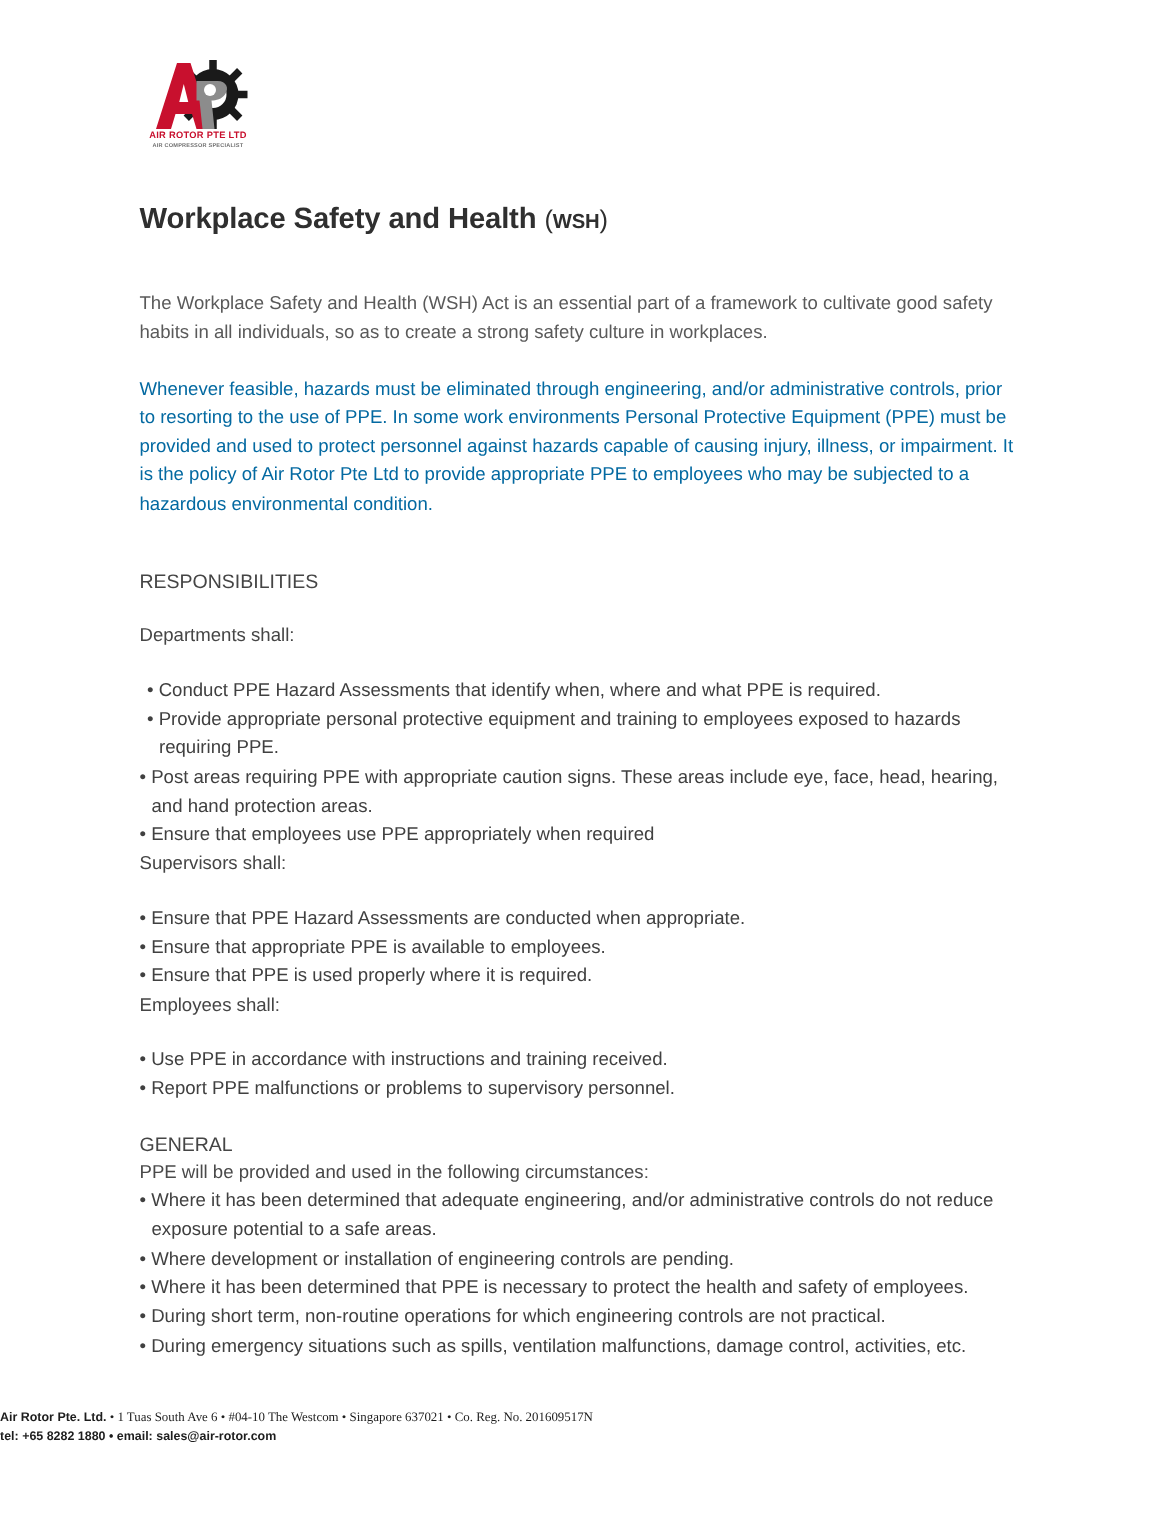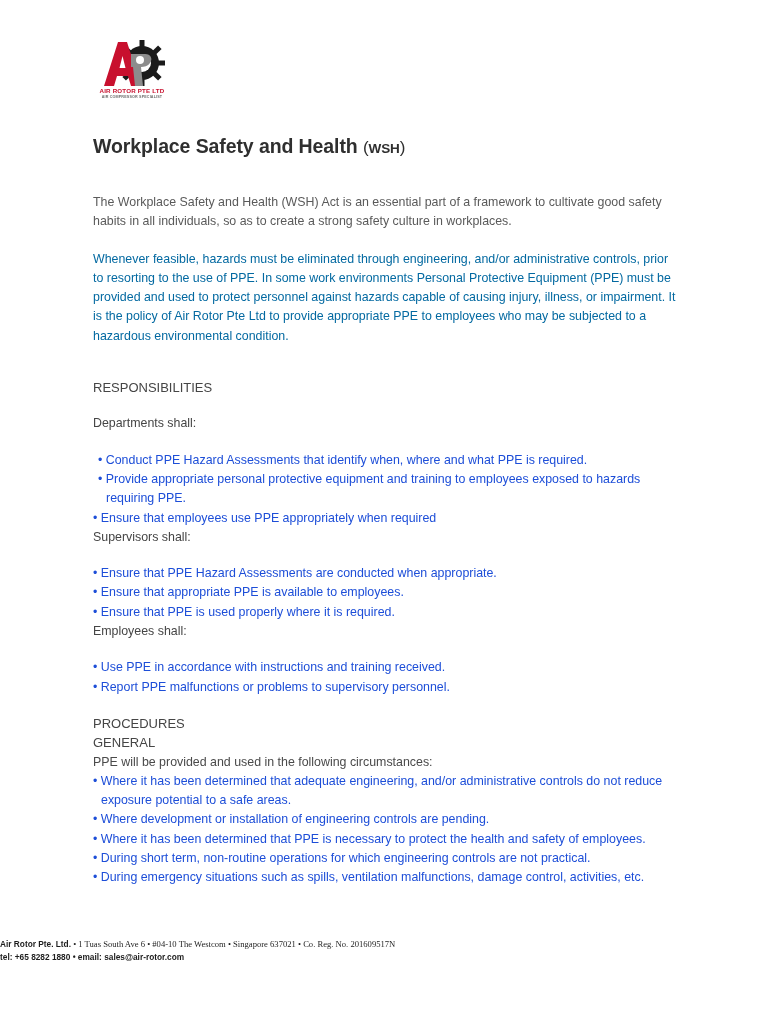--- a/index.html
+++ b/index.html
@@ -119,21 +119,21 @@
     color: #454545;
   }
   ul.bullets {
     list-style: none;
     margin: 0;
     padding: 0;
   }
   ul.bullets li {
     font-size: 12.4px;
     line-height: 19.3px;
-    color: #1d4ed8;
+    color: #404040;
     text-indent: -8px;
     padding-left: 8px;
     margin: 0;
   }
   ul.bullets li.indent {
     padding-left: 13px;
   }
 
   
   .footer {
@@ -213,20 +213,21 @@
 
     <div class="spacer-md"></div>
 
     <div class="sub-head">Departments shall:</div>
 
     <div class="spacer-md"></div>
 
     <ul class="bullets">
       <li class="indent">• Conduct PPE Hazard Assessments that identify when, where and what PPE is required.</li>
       <li class="indent">• Provide appropriate personal protective equipment and training to employees exposed to hazards requiring PPE.</li>
+      <li>• Post areas requiring PPE with appropriate caution signs. These areas include eye, face, head, hearing, and hand protection areas.</li>
       <li>• Ensure that employees use PPE appropriately when required</li>
     </ul>
 
     <div class="sub-head">Supervisors shall:</div>
 
     <div class="spacer-md"></div>
 
     <ul class="bullets">
       <li>• Ensure that PPE Hazard Assessments are conducted when appropriate.</li>
       <li>• Ensure that appropriate PPE is available to employees.</li>
@@ -237,21 +238,20 @@
 
     <div class="spacer-md"></div>
 
     <ul class="bullets">
       <li>• Use PPE in accordance with instructions and training received.</li>
       <li>• Report PPE malfunctions or problems to supervisory personnel.</li>
     </ul>
 
     <div class="spacer-md"></div>
 
-    <div class="section-head">PROCEDURES</div>
     <div class="section-head">GENERAL</div>
     <div class="line">PPE will be provided and used in the following circumstances:</div>
 
     <ul class="bullets">
       <li>• Where it has been determined that adequate engineering, and/or administrative controls do not reduce exposure potential to a safe areas.</li>
       <li>• Where development or installation of engineering controls are pending.</li>
       <li>• Where it has been determined that PPE is necessary to protect the health and safety of employees.</li>
       <li>• During short term, non-routine operations for which engineering controls are not practical.</li>
       <li>• During emergency situations such as spills, ventilation malfunctions, damage control, activities, etc.</li>
     </ul>

